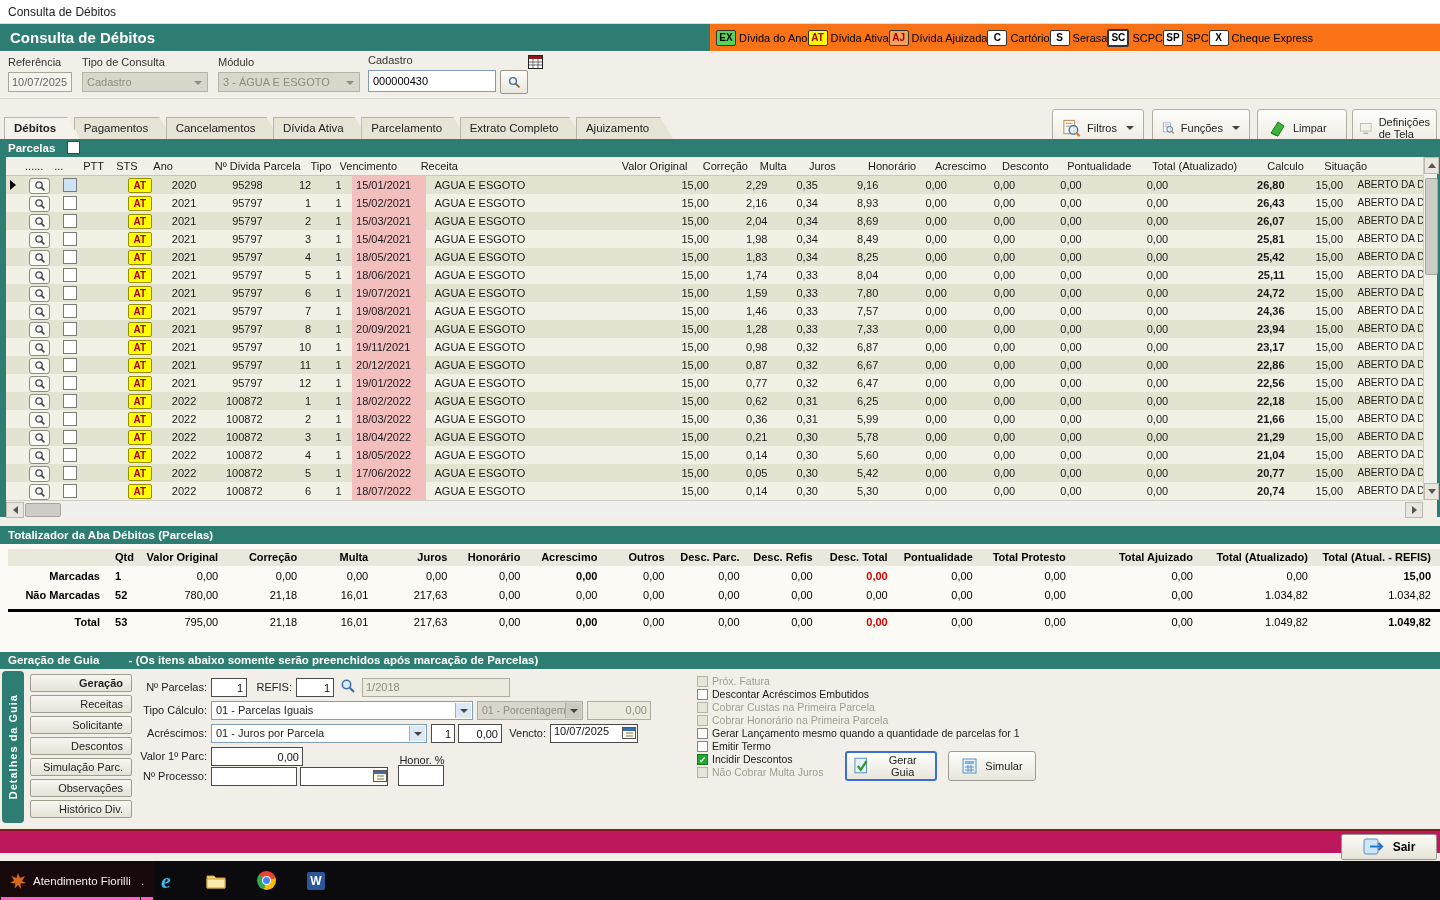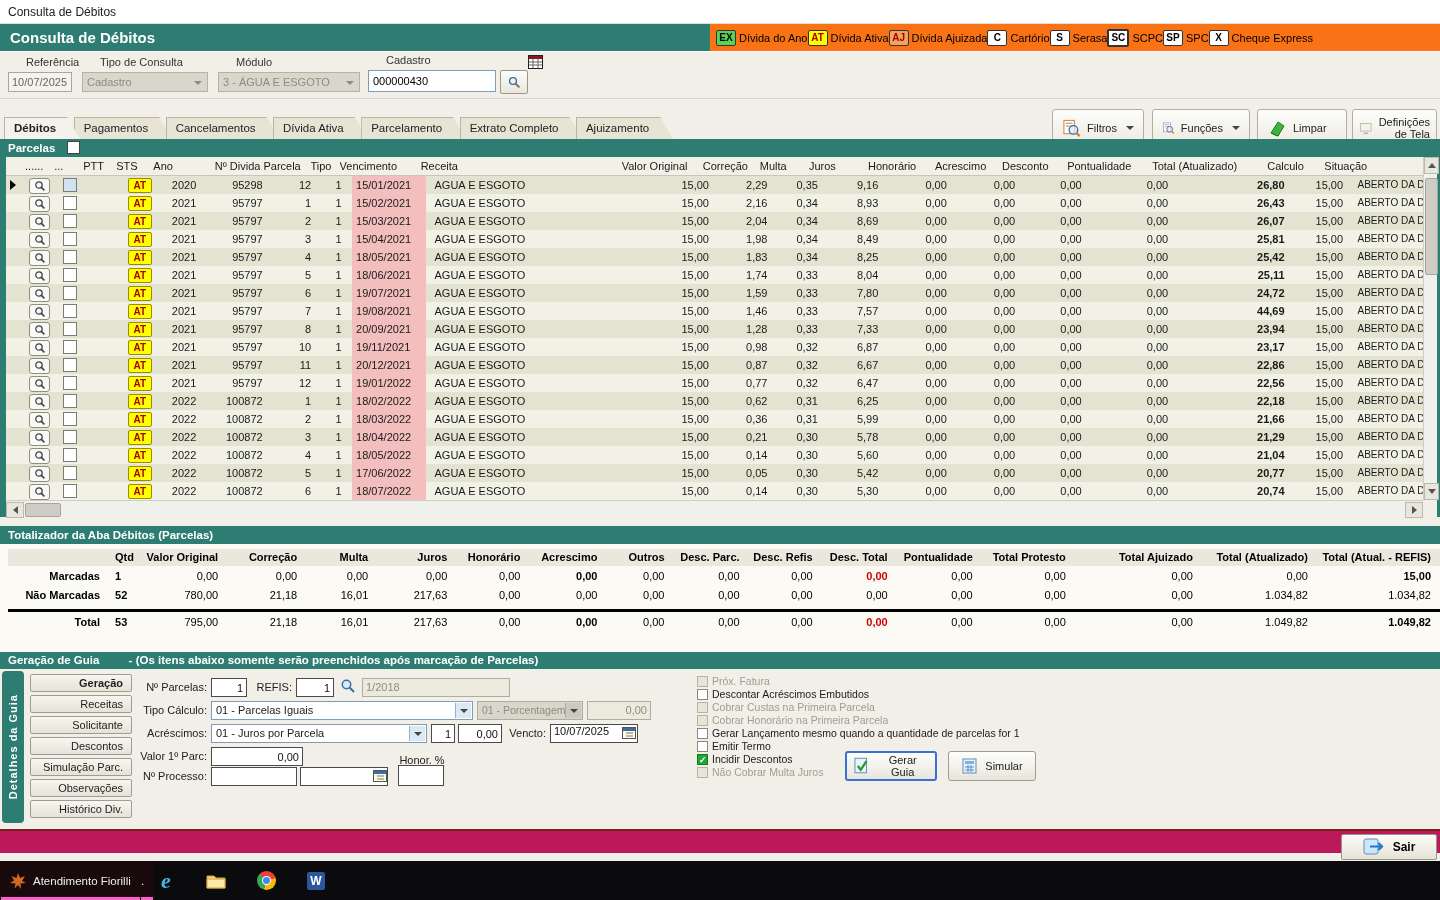--- a/index.html
+++ b/index.html
@@ -14,34 +14,34 @@
     font-size:15px;font-weight:bold;line-height:27px;padding-left:10px;}
   .legendbar{left:710px;top:24px;width:858px;height:27px;background:#f97316;display:flex;
     align-items:center;font-size:11px;padding:0 6px;}
   .litem{display:flex;align-items:center;white-space:nowrap;}
   .lbadge{display:inline-block;min-width:14px;height:14px;line-height:14px;border:1px solid #333;
     font-weight:bold;font-size:10px;text-align:center;padding:0 2px;border-radius:2px;margin-right:3px;}
   .litem.thick .lbadge{border-width:2px;}
 
   
   .formbar{left:0;top:51px;width:1440px;height:48px;background:#f1efe7;border-bottom:1px solid #d8d5c8;border-top:1px solid #fff;}
-  .flabel{position:absolute;font-size:11px;color:#333;white-space:nowrap;margin-left:18px;}
+  .flabel{position:absolute;font-size:11px;color:#333;white-space:nowrap;}
   .fctl{position:absolute;height:20px;box-sizing:border-box;font-size:11px;font-family:inherit;}
   .sunken{border:1px solid #a9a69a;background:#f4f3ec;color:#666;padding:0 3px;line-height:18px;}
   .combo{border:1px solid #b5b2a6;background:#d9d6cb;color:#8f8c80;line-height:18px;padding:0 18px 0 4px;overflow:hidden;white-space:nowrap;}
   .combo::after{content:"";position:absolute;right:5px;top:8px;border-top:4px solid #8f8c80;
     border-left:4px solid transparent;border-right:4px solid transparent;}
   .white-in{border:1px solid #7f9db9;background:#fff;color:#000;padding:0 4px;width:100%;height:100%;font-size:11px;font-family:inherit;box-sizing:border-box;}
   .srchbtn{position:absolute;width:26px;height:22px;border:1px solid #9a978b;background:linear-gradient(#fcfcfa,#e9e7dd);
     border-radius:2px;display:flex;align-items:center;justify-content:center;}
   .tbtn{position:absolute;top:57px;height:37px;border:1px solid #b2afa2;border-radius:3px;
     background:linear-gradient(#fdfdfb,#eceadf);display:flex;align-items:center;gap:6px;
     padding:0 9px;font-size:11px;color:#222;}
   .caret{border-top:4px solid #444;border-left:4px solid transparent;border-right:4px solid transparent;margin-left:3px;}
-  .two-line{font-size:11px;line-height:12px;text-align:right;}
+  .two-line{font-size:11px;line-height:12px;text-align:left;}
 
   
   .infobar{left:0;top:99px;width:1440px;height:18px;background:#f1efe7;border-bottom:1px solid #d5d2c5;
     font-size:11.5px;font-weight:bold;line-height:17px;padding-left:6px;white-space:nowrap;}
   .infobar .k{color:#111;margin-right:4px;}
   .infobar .v{color:#00795c;margin-right:10px;}
 
   
   .tabsrow{left:0;top:117px;width:1440px;height:22px;padding-left:4px;}
   .tab{position:relative;display:inline-block;height:22px;line-height:22px;padding:0 24px 0 10px;
@@ -569,21 +569,21 @@
     <span class="c w-venc venc">19/08/2021</span>
     <span class="c w-rec">AGUA E ESGOTO</span>
     <span class="c w-vo num">15,00</span>
     <span class="c w-cor num">1,46</span>
     <span class="c w-mul num">0,33</span>
     <span class="c w-jur num">7,57</span>
     <span class="c w-hon num">0,00</span>
     <span class="c w-acr num">0,00</span>
     <span class="c w-des num">0,00</span>
     <span class="c w-pon num">0,00</span>
-    <span class="c w-tot num tot">44,69</span>
+    <span class="c w-tot num tot">24,36</span>
     <span class="c w-cal num">15,00</span>
     <span class="c w-sit sit">ABERTO DA DÍVIDA</span>
   </div>
 
   <div class="trow">
     <span class="c w-arrow cell-arrow"></span>
     <span class="c w-mag"><span class="magbtn">
             <svg width="12" height="12" viewBox="0 0 12 12">
               <circle cx="5" cy="5" r="3.2" fill="none" stroke="#445" stroke-width="1.3"></circle>
               <line x1="7.4" y1="7.4" x2="10.4" y2="10.4" stroke="#445" stroke-width="1.6"></line>

